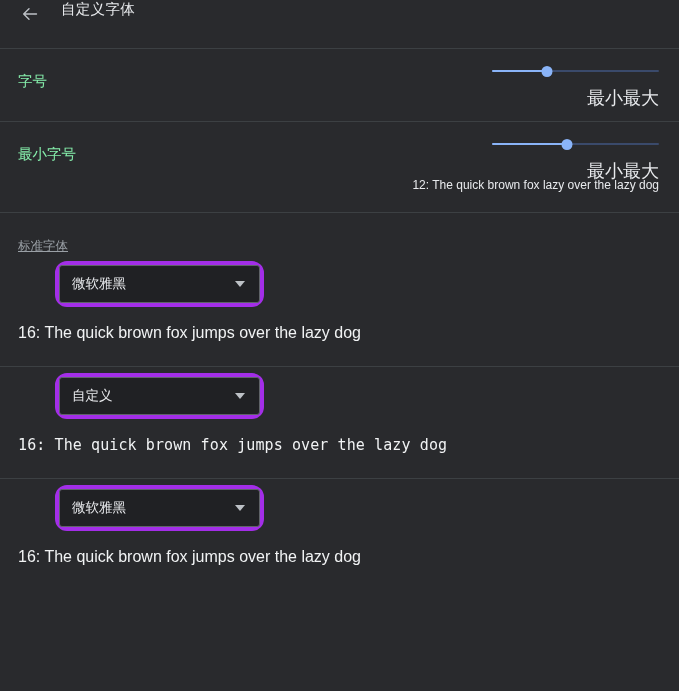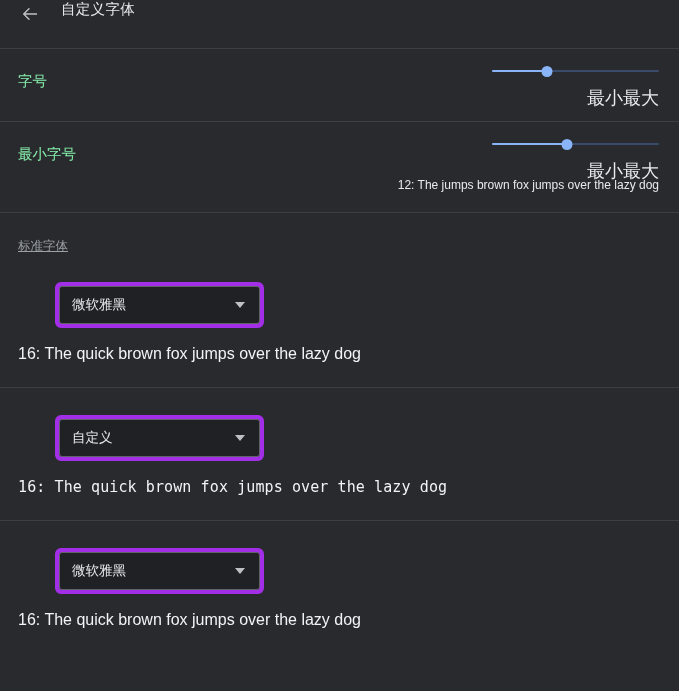--- a/index.html
+++ b/index.html
@@ -128,26 +128,26 @@
   
   .font-section { padding-bottom: 0; }
   .font-label {
     font-size: 12.5px;
     color: #9aa0a6;
     padding-top: 25px;
     white-space: nowrap;
     text-decoration: underline;
   }
   .select-wrap {
-    margin-top: 27px;
+    margin-top: 6px;
     margin-left: 37px;
     width: 209px;
     box-sizing: border-box;
     border: 4px solid #a32ee8;
-    border-radius: 6px;
+    border-radius: 12px;
     background: #a32ee8;
   }
   .select {
     position: relative;
     height: 38px;
     box-sizing: border-box;
     background: #202124;
     border: 1px solid #5f6368;
     border-radius: 3px;
     display: flex;
@@ -217,21 +217,21 @@
       <div class="slider-track-wrap">
         <div class="track"></div>
         <div class="track-filled" id="mfs-filled" style="width: 45%;"></div>
         <div class="thumb" id="mfs-thumb" style="left: 45%;"></div>
       </div>
       <div class="slider-ends">
         <span>最小</span>
         <span>最大</span>
       </div>
     </div>
-    <div class="minsize-preview">12: The jumps brown fox jumps over the lazy dog</div>
+    <div class="minsize-preview">12: The quick brown fox lazy over the lazy dog</div>
   </div>
 
   <div class="section font-section">
     <div class="font-label">标准字体</div>
     <div class="select-wrap">
       <div class="select">
         <span class="select-value">微软雅黑</span>
         <span class="caret"></span>
       </div>
     </div>

